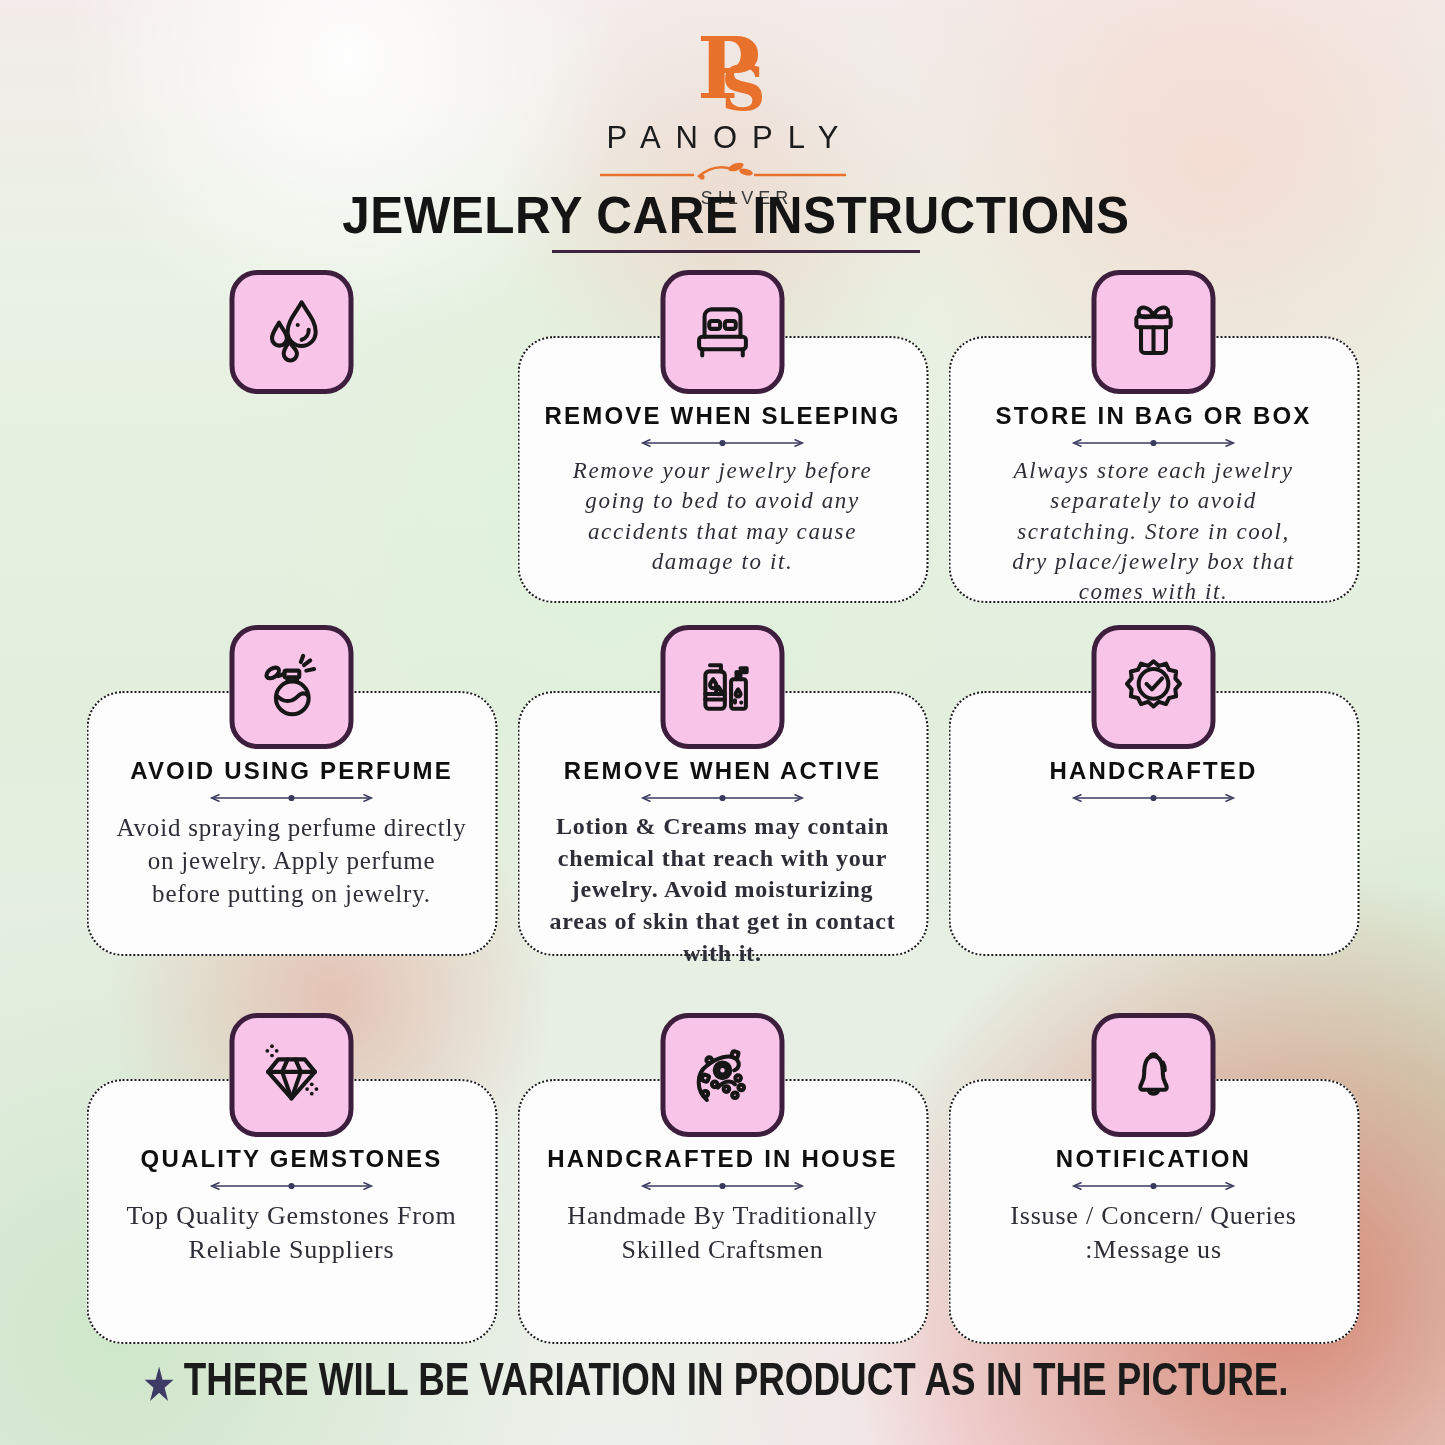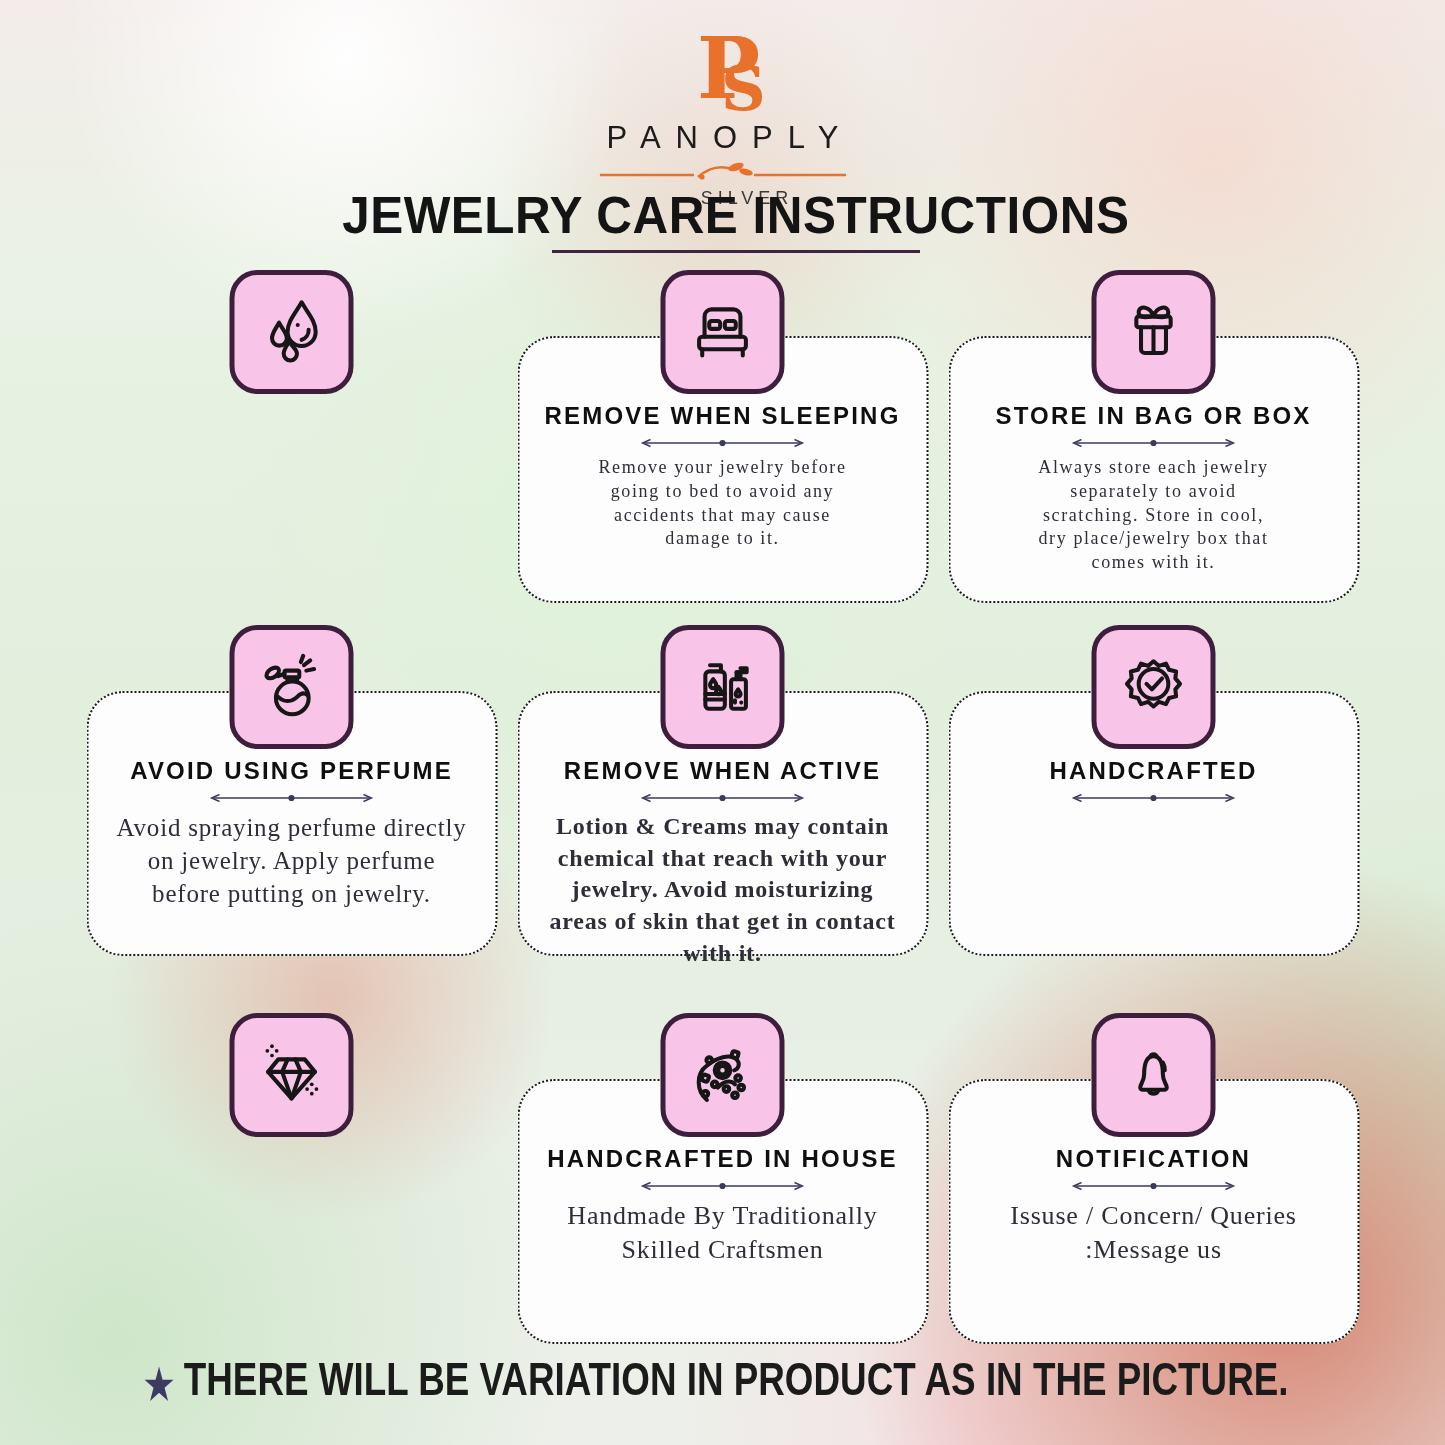--- a/index.html
+++ b/index.html
@@ -30,21 +30,21 @@
   .tile{width:124px;height:124px;margin:0 auto;background:#f8c5e8;border:5px solid #3d1f3d;border-radius:28px;
         display:flex;align-items:center;justify-content:center;position:relative;z-index:2;box-sizing:border-box;}
   .tile svg{width:78px;height:78px;stroke:#161616;fill:none;stroke-width:5.2;stroke-linecap:round;stroke-linejoin:round;}
   .card{margin-top:-58px;background:#fdfdfd;border:2px dotted #1a1a1a;border-radius:36px;text-align:center;
         box-sizing:border-box;padding:64px 14px 10px;position:relative;z-index:1;}
   .row1 .card{height:267px;} .row2 .card{height:265px;} .row3 .card{height:265px;}
   .card-title{font-weight:bold;font-size:24px;letter-spacing:2.2px;color:#0f0f0f;}
   .divider{display:block;margin:7px auto 7px;}
   .card-body{font-family:"Liberation Serif",serif;color:#2e2e38;white-space:pre-line;line-height:1.32;font-size:24px;letter-spacing:0.8px;}
   .c0 .card-body{font-size:29px;letter-spacing:1.6px;}
-  .c1 .card-body,.c2 .card-body{font-size:18px;letter-spacing:1.6px;}
+  .c1 .card-body,.c2 .card-body{font-size:23px;letter-spacing:1.6px;font-style:italic;}
   .c3 .card-body{font-size:25px;}
   .c4 .card-body{font-size:24px;font-weight:bold;}
   .c5 .card-body,.c6 .card-body,.c7 .card-body,.c8 .card-body{font-size:26px;}
   .footer{position:absolute;top:1352px;left:0;right:12px;text-align:center;white-space:nowrap;font-weight:bold;}
   .footer-inner{display:inline-block;transform:scaleX(0.8);}
   .star{color:#3e3a66;font-size:42px;vertical-align:-4px;margin-right:12px;}
   .footer-text{font-size:46px;color:#1b1b1b;letter-spacing:0px;}
   .flourish{margin-top:4px;}
 </style>
 </head>
@@ -231,20 +231,30 @@
               <circle cx="25" cy="25" r="2.4"></circle>
               <circle cx="19" cy="19" r="2.4"></circle>
               <circle cx="31" cy="19" r="2.4"></circle>
             <circle cx="76" cy="62" r="2.4"></circle>
               <circle cx="76" cy="74" r="2.4"></circle>
               <circle cx="70" cy="68" r="2.4"></circle>
               <circle cx="82" cy="68" r="2.4"></circle>
           </g>
         </svg>
       </div>
+      <div class="card">
+        <div class="card-title">QUALITY GEMSTONES</div>
+        <svg class="divider" width="172" height="12" viewBox="0 0 172 12">
+          <line x1="8" y1="6" x2="164" y2="6" stroke="#3a3a5f" stroke-width="1.6"></line>
+          <circle cx="86" cy="6" r="3.1" fill="#3a3a5f"></circle>
+          <path d="M14 2.5 L6 6 L14 9.5 M158 2.5 L166 6 L158 9.5" stroke="#3a3a5f" stroke-width="1.4" fill="none"></path>
+        </svg>
+        <div class="card-body">Top Quality Gemstones From
+Reliable Suppliers</div>
+      </div>
     </div>
 
     <div class="cell c7">
       <div class="tile">
         <svg viewBox="0 0 100 100">
           <path d="M30 82 C16 70 16 48 30 38 C42 28 60 22 68 30 c5 5 3 12 -3 14"></path>
           <path d="M44 66 C52 58 60 56 66 62"></path>
           <circle cx="50" cy="44" r="10"></circle>
           <circle cx="50" cy="44" r="5.5"></circle>
           <rect x="24" y="50" width="8" height="8" rx="2" transform="rotate(20 28 54)"></rect>

